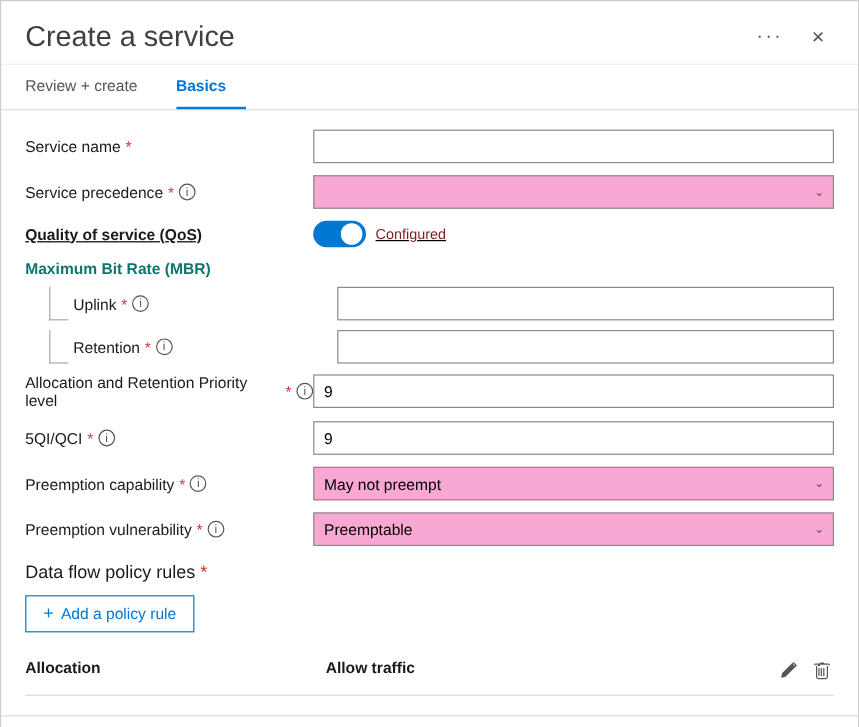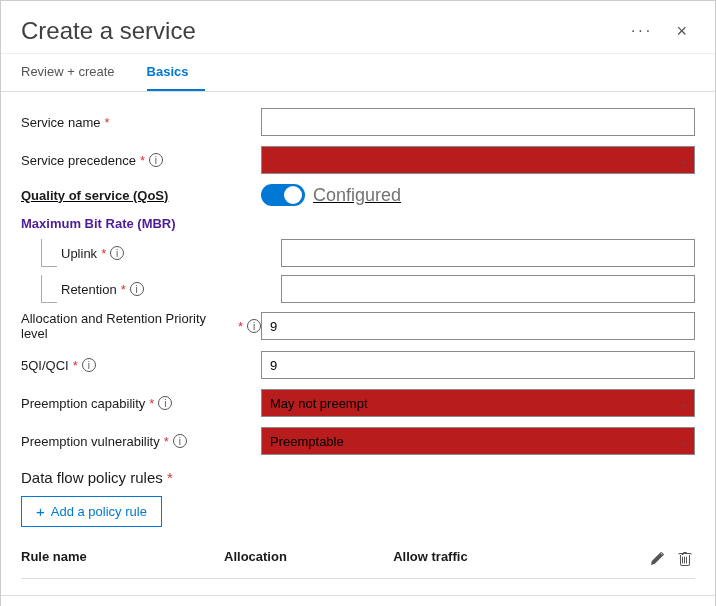--- a/index.html
+++ b/index.html
@@ -121,21 +121,21 @@
       position: relative;
       height: 28px;
     }
     .form-select {
       width: 100%;
       height: 28px;
       border: 1px solid #8a8a8a;
       padding: 0 28px 0 8px;
       font-size: 13px;
       appearance: none;
-      background: #b91c1c;
+      background: #f9a8d4;
       outline: none;
       cursor: pointer;
     }
     .chevron-down {
       position: absolute;
       right: 8px;
       top: 50%;
       transform: translateY(-50%);
       pointer-events: none;
       font-size: 10px;
@@ -172,27 +172,27 @@
       width: 18px;
       height: 18px;
       background: #fff;
       border-radius: 50%;
       position: absolute;
       top: 2px;
       right: 3px;
       transition: left 0.2s;
     }
     .toggle-label {
-      font-size: 18px;
-      color: #737373;
+      font-size: 12px;
+      color: #7f1d1d;
     }
     .mbr-label {
       font-size: 13px;
       font-weight: 600;
-      color: #4c1d95;
+      color: #0f766e;
       margin-bottom: 6px;
     }
     .indented-row {
       display: flex;
       align-items: center;
       margin-bottom: 8px;
       padding-left: 20px;
     }
     .indented-label {
       width: 220px;
@@ -384,21 +384,20 @@
       <span>Data flow policy rules</span>
       <span class="required"> *</span>
     </div>
 
     <button class="add-rule-btn">
       <span style="font-size:15px; font-weight:300;">+</span>
       <span>Add a policy rule</span>
     </button>
 
     <div class="table-header">
-      <div class="col-rule-name">Rule name</div>
       <div class="col-precedence">Allocation</div>
       <div class="col-allow-traffic">Allow traffic</div>
       <div class="col-actions">
         <button class="icon-btn" title="Edit">
           <svg width="16" height="16" viewBox="0 0 16 16" fill="#555" xmlns="http://www.w3.org/2000/svg">
             <path d="M12.146 1.146a.5.5 0 01.707 0l2 2a.5.5 0 010 .707l-9 9a.5.5 0 01-.233.131l-3 .75a.5.5 0 01-.608-.608l.75-3a.5.5 0 01.131-.232l9-9zm1.354 2l-1.5-1.5L11 2.646l1.5 1.5 1-.999zM2.5 12.5l.5-2 8.5-8.5 1.5 1.5-8.5 8.5-2 .5z"></path>
           </svg>
         </button>
         <button class="icon-btn" title="Delete">
           <svg width="16" height="16" viewBox="0 0 16 16" fill="#555" xmlns="http://www.w3.org/2000/svg">

